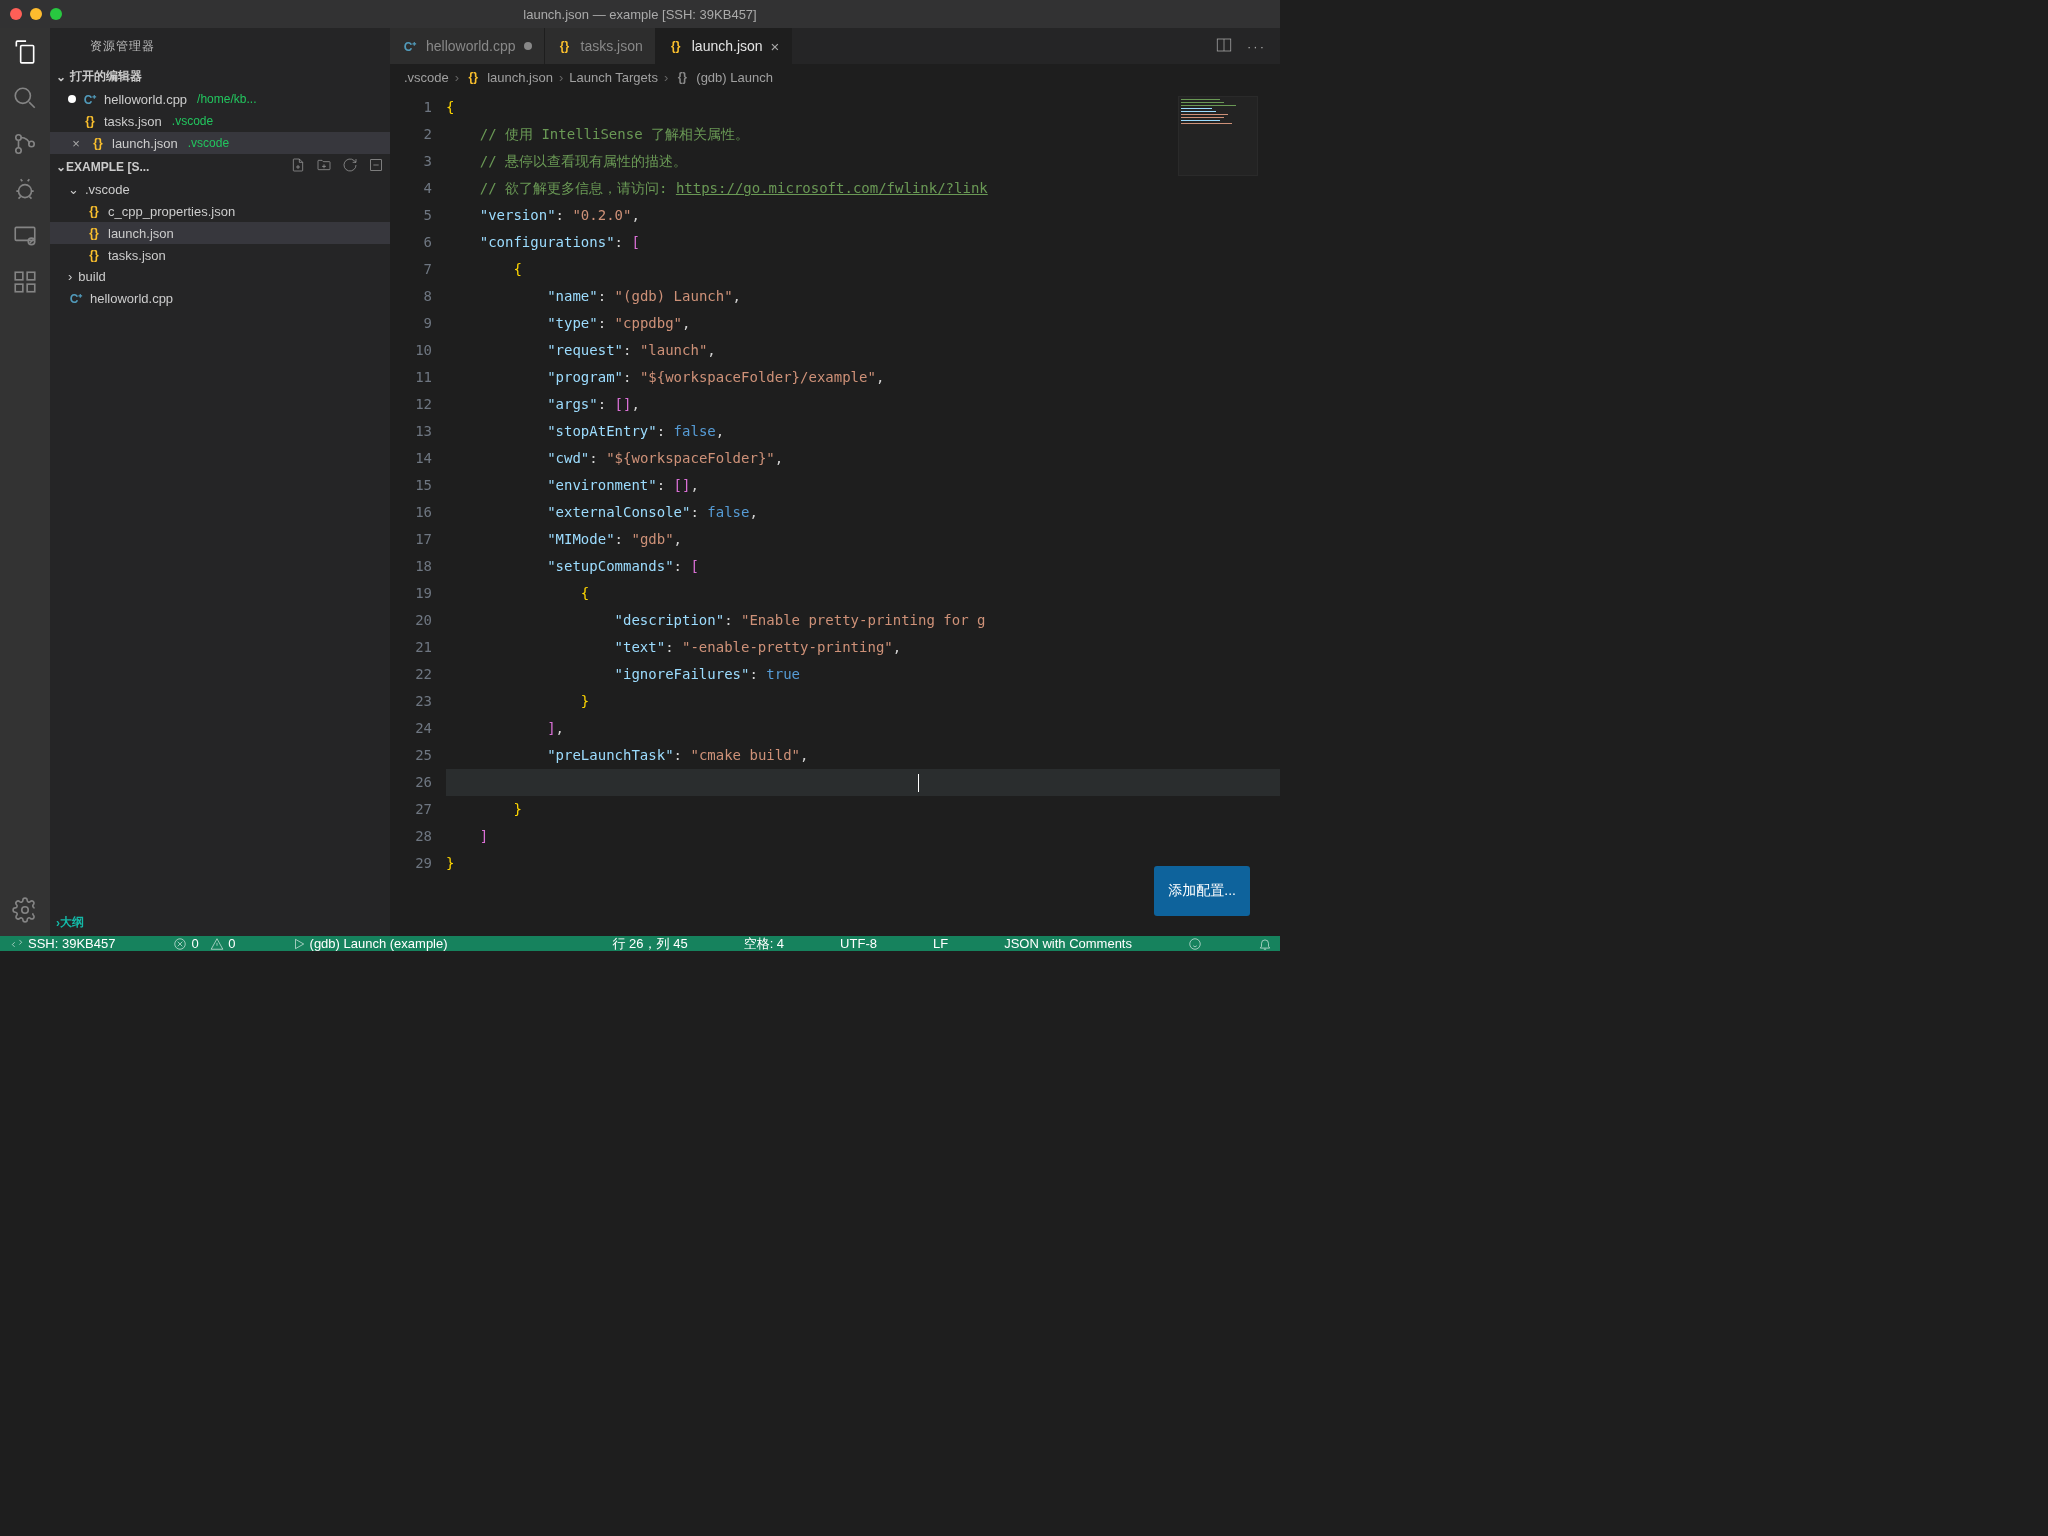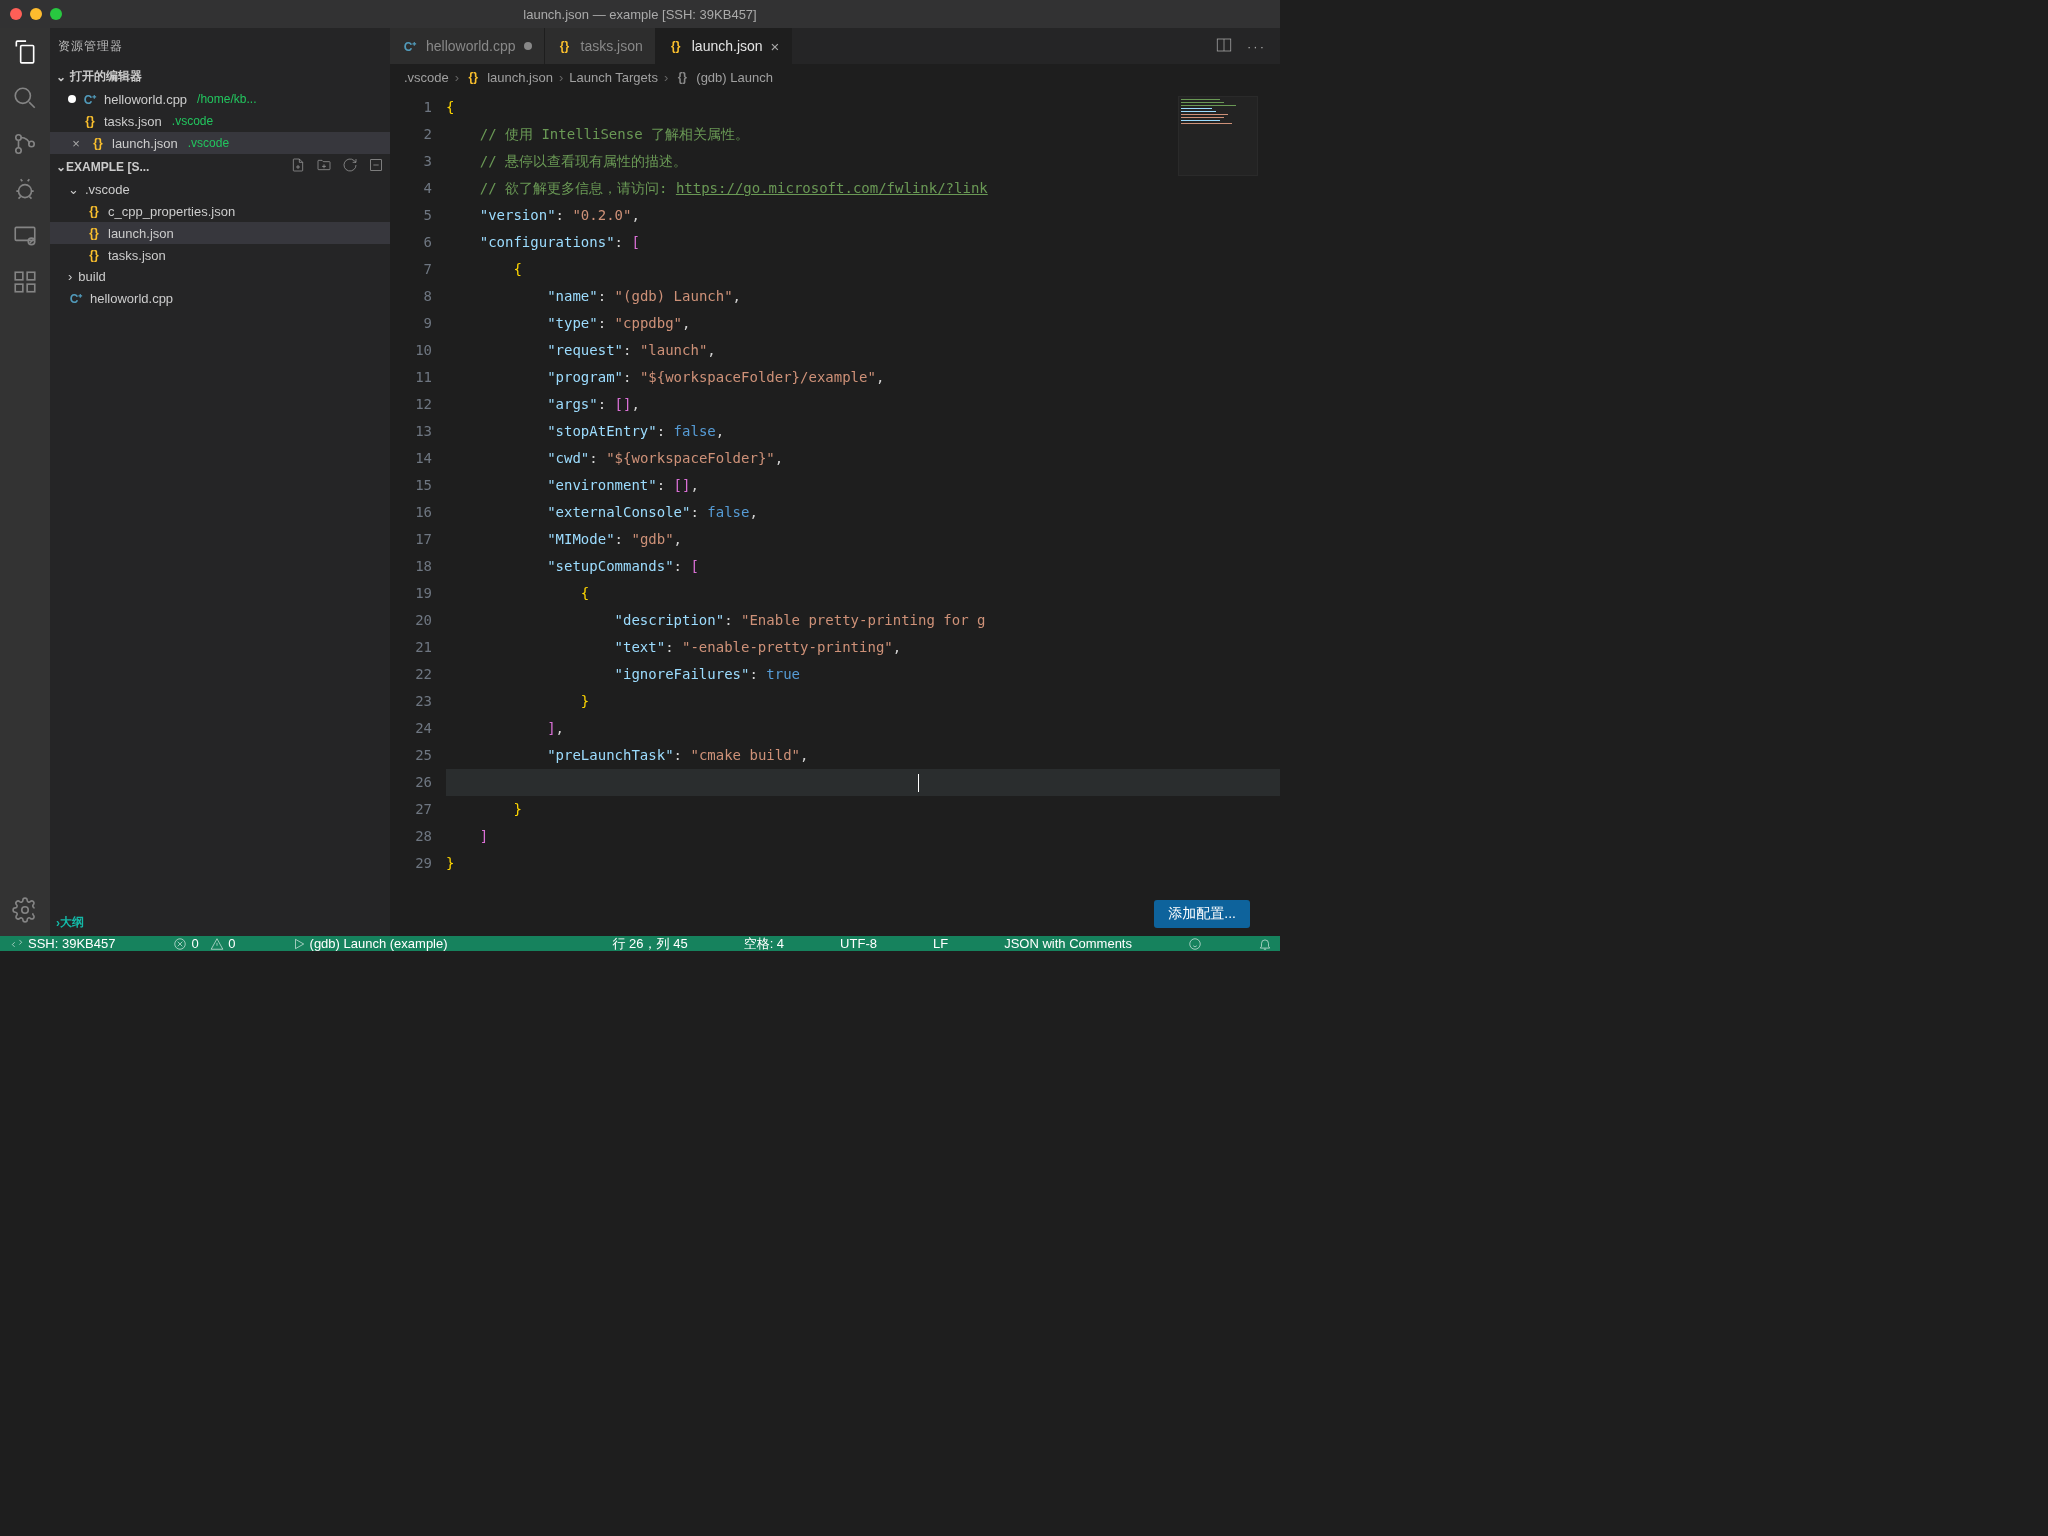--- a/index.html
+++ b/index.html
@@ -11,21 +11,21 @@
 .title { position:absolute; left:50%; transform:translateX(-50%); color:#aaa; font-size:13px; }
 
 .main { display:flex; height:908px; }
 .activitybar { width:50px; background:#333; display:flex; flex-direction:column; align-items:center; padding-top:10px; gap:18px; }
 .activitybar .aicon { width:28px; height:28px; color:#848484; cursor:pointer; display:flex; align-items:center; justify-content:center; }
 .activitybar .aicon.active { color:#fff; }
 .activitybar .spacer { flex:1; }
 .activitybar svg { width:26px; height:26px; stroke:currentColor; fill:none; stroke-width:1.5; }
 
 .sidebar { width:340px; background:#252526; display:flex; flex-direction:column; overflow:hidden; }
-.sidebar-title { padding:10px 8px; font-size:12px; color:#bbb; letter-spacing:1px; }
+.sidebar-title { padding:10px 32px; font-size:12px; color:#bbb; letter-spacing:1px;margin-left:8px; }
 .section-hdr { display:flex; align-items:center; padding:3px 6px; font-size:12px; color:#ccc; font-weight:600; cursor:pointer; }
 .section-hdr .chev { width:14px; display:inline-block; }
 .file-item { display:flex; align-items:center; padding:3px 6px 3px 18px; font-size:13px; color:#ccc; cursor:pointer; gap:6px; }
 .file-item.active { background:#37373d; }
 .file-item .path { color:#22c55e; font-size:12px; margin-left:4px; }
 .file-item .close { color:#aaa; width:16px; text-align:center; }
 .file-item .mod { background:#fff; width:8px; height:8px; border-radius:50%; margin-left:0; }
 .ws-hdr { display:flex; align-items:center; padding:3px 6px; font-size:12px; font-weight:600; color:#ccc; cursor:pointer;justify-content:flex-end; }
 .ws-hdr .actions { margin-left:auto; display:flex; gap:10px; color:#aaa; }
 .ws-hdr .actions svg{width:16px;height:16px;stroke:currentColor;fill:none;}
@@ -52,21 +52,21 @@
 
 .code-wrap { flex:1; display:flex; position:relative; overflow:hidden; }
 .gutter { width:56px; text-align:right; padding:4px 14px 0 0; color:#6e7681; font-family:Menlo,Consolas,monospace; font-size:14px; line-height:27px; user-select:none; }
 .code { flex:1; font-family:Menlo,Consolas,monospace; font-size:14px; line-height:27px; padding:4px 0; white-space:pre; color:#d4d4d4; position:relative; }
 .code .hl-line { position:absolute; left:0; right:0; height:27px; background:#2a2d2e; top:679px; }
 .code .cursor{position:absolute; top:679px; left:472px; width:1px; height:18px; background:#fff; margin-top:5px;}
 .tok-c{color:#6a9955;} .tok-k{color:#9cdcfe;} .tok-s{color:#ce9178;} .tok-p{color:#d4d4d4;} .tok-b{color:#569cd6;} .tok-u{color:#6a9955;text-decoration:underline;} .tok-br{color:#ffd700;} .tok-br2{color:#da70d6;}
 
 .minimap { position:absolute; right:22px; top:6px; width:80px; height:80px; background:#232323; border:1px solid #2a2a2a; }
 .minimap .mline{height:1px;margin:2px 2px;}
-.addcfg { position:absolute; right:30px; bottom:8px; background:#0e639c; color:#fff; padding:5px 14px; border-radius:3px; font-size:14px; cursor:pointer; }
+.addcfg { position:absolute; right:30px; bottom:20px; background:#0e639c; color:#fff; padding:16px 14px; border-radius:3px; font-size:14px; cursor:pointer; }
 
 .statusbar { height:15px; background:#16825d; display:flex; align-items:center; color:#fff; font-size:13px;gap:40px; }
 .statusbar .sitem { padding:0 8px; display:flex; align-items:center; gap:4px; cursor:pointer; height:100%; }
 .statusbar .sitem.remote { background:#16825d; padding:0 10px; }
 .statusbar .sspacer{flex:1;}
 .statusbar svg{width:14px;height:14px;stroke:currentColor;fill:none;}
 
 .chev-r::before{content:"›";display:inline-block;transform:none;}
 .chev-d::before{content:"⌄";}
 </style>

